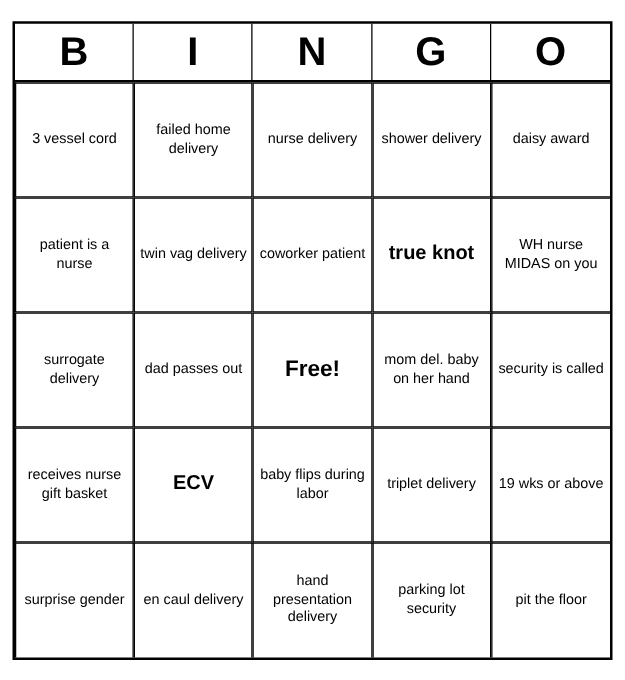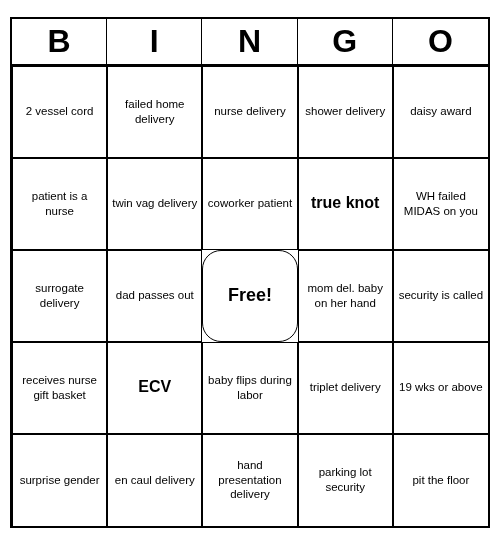--- a/index.html
+++ b/index.html
@@ -44,21 +44,20 @@
       justify-content: center;
       text-align: center;
       padding: 4px;
       min-height: 92px;
       font-size: 11.5px;
       line-height: 1.3;
     }
     .bingo-cell.free {
       font-size: 18px;
       font-weight: bold;
-      border-radius: 19px;
     }
     .bingo-cell.large-text {
       font-size: 16px;
       font-weight: bold;
     }
     .bingo-cell.medium-text {
       font-size: 16px;
       font-weight: bold;
     }
     .bingo-cell:nth-child(5n) {
@@ -73,30 +72,30 @@
 
 <div class="bingo-container">
   <div class="bingo-header">
   <div class="bingo-header-cell">B</div>
       <div class="bingo-header-cell">I</div>
       <div class="bingo-header-cell">N</div>
       <div class="bingo-header-cell">G</div>
       <div class="bingo-header-cell">O</div>
     </div>
   <div class="bingo-grid">
-  <div class="bingo-cell">2 vessel cord</div>
+  <div class="bingo-cell">3 vessel cord</div>
       <div class="bingo-cell">failed home delivery</div>
       <div class="bingo-cell">nurse delivery</div>
       <div class="bingo-cell">shower delivery</div>
       <div class="bingo-cell">daisy award</div>
       <div class="bingo-cell">patient is a nurse</div>
       <div class="bingo-cell">twin vag delivery</div>
       <div class="bingo-cell">coworker patient</div>
       <div class="bingo-cell large-text">true knot</div>
-      <div class="bingo-cell">WH failed MIDAS on you</div>
+      <div class="bingo-cell">WH nurse MIDAS on you</div>
       <div class="bingo-cell">surrogate delivery</div>
       <div class="bingo-cell">dad passes out</div>
       <div class="bingo-cell free">Free!</div>
       <div class="bingo-cell">mom del. baby on her hand</div>
       <div class="bingo-cell">security is called</div>
       <div class="bingo-cell">receives nurse gift basket</div>
       <div class="bingo-cell medium-text">ECV</div>
       <div class="bingo-cell">baby flips during labor</div>
       <div class="bingo-cell">triplet delivery</div>
       <div class="bingo-cell">19 wks or above</div>

